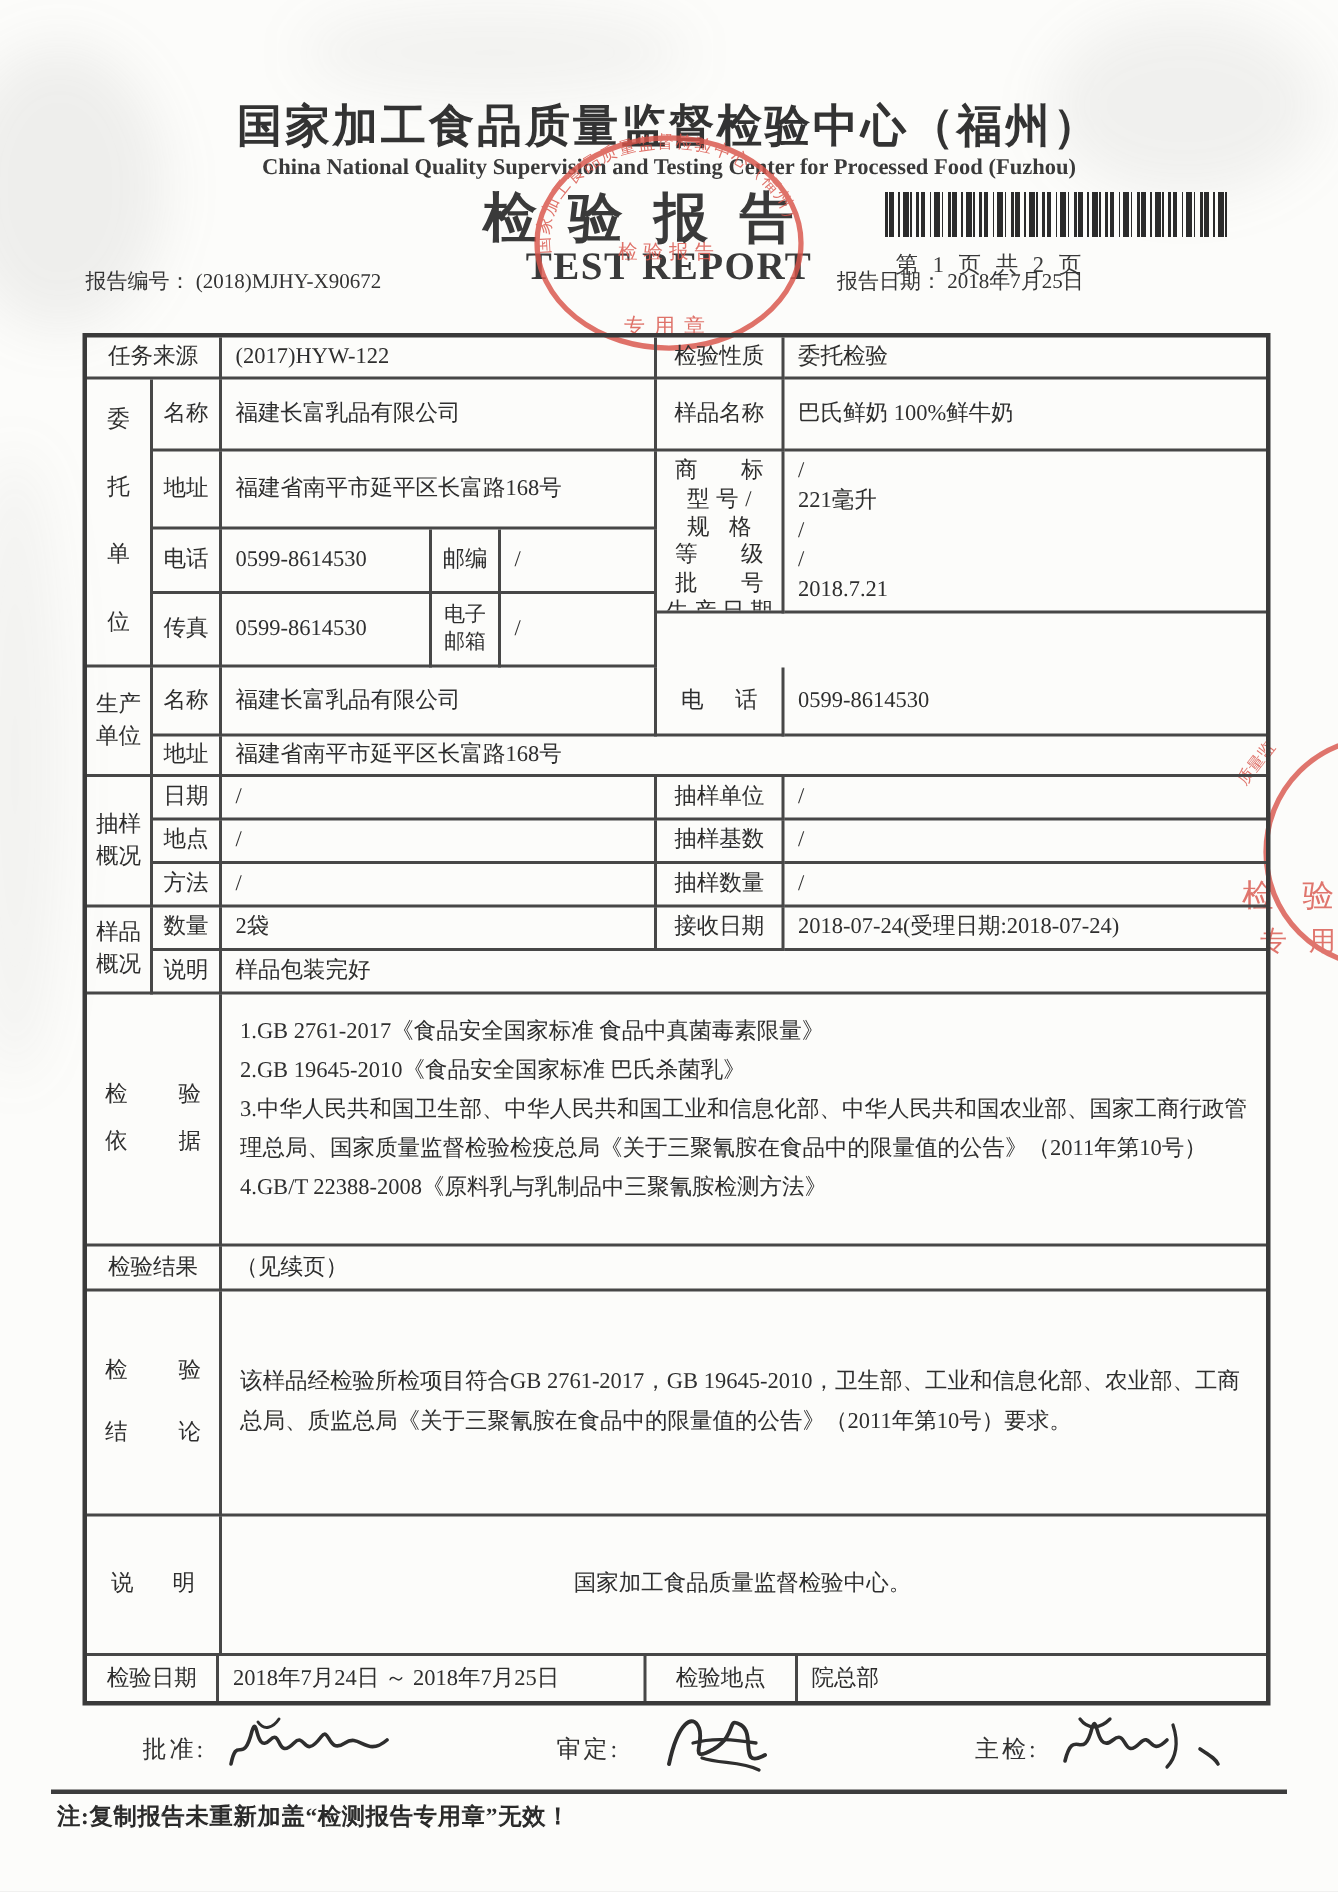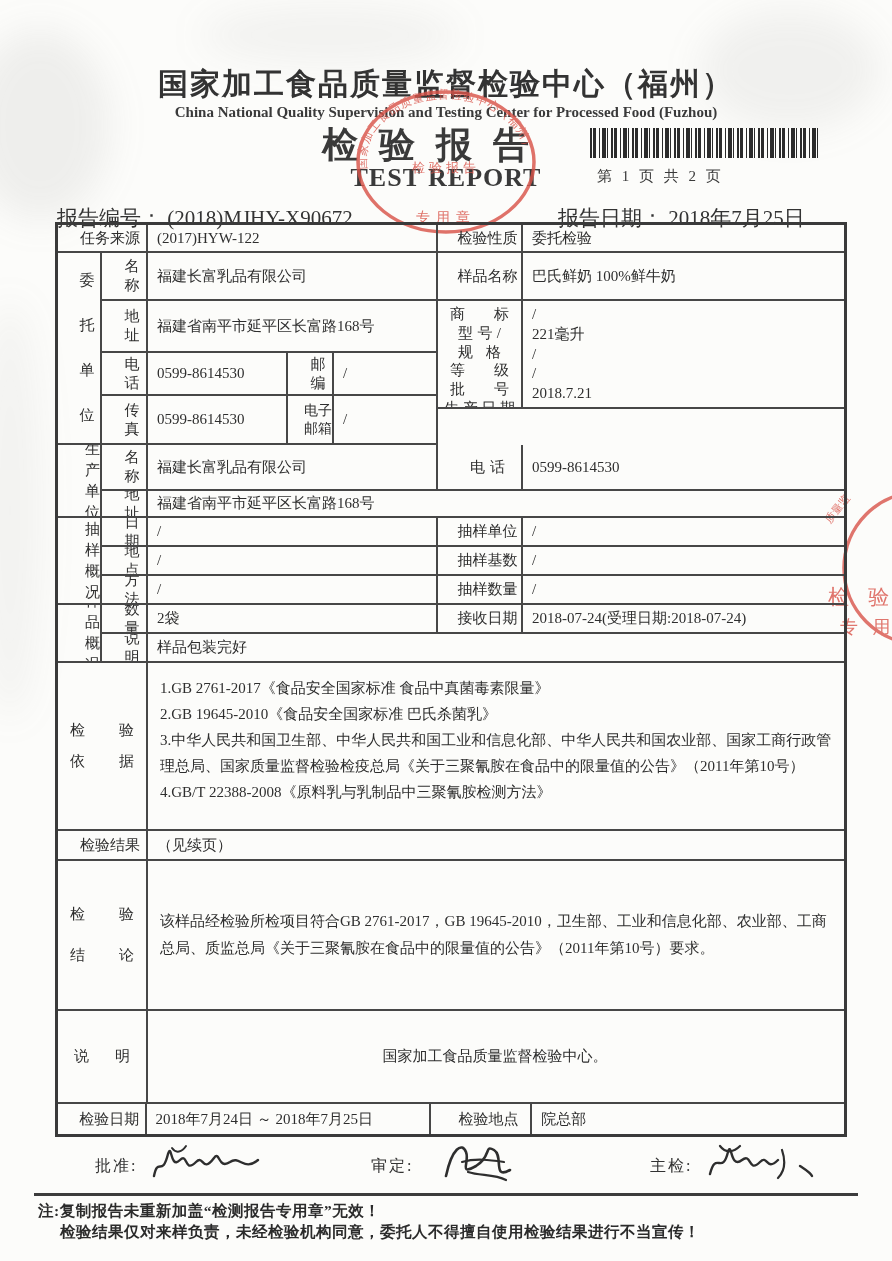--- a/index.html
+++ b/index.html
@@ -19,32 +19,32 @@
   .doc-title{position:absolute;top:121px;left:-10px;width:892px;text-align:center;
     font-size:36px;font-weight:bold;letter-spacing:21px;color:#3a3a3a;}
   .doc-title-en{position:absolute;top:163px;left:0;width:892px;text-align:center;
     font-size:26px;font-weight:bold;letter-spacing:1px;color:#3a3a3a;}
   .barcode{position:absolute;left:590px;top:128px;width:228px;height:30px;
     background:repeating-linear-gradient(90deg,
       #2b2b2b 0 2px,#fcfcfa 2px 3px,#2b2b2b 3px 6px,#fcfcfa 6px 9px,
       #2b2b2b 9px 10px,#fcfcfa 10px 12px,#2b2b2b 12px 16px,#fcfcfa 16px 17px,
       #2b2b2b 17px 18px,#fcfcfa 18px 21px);}
   .page-info{position:absolute;left:597px;top:167px;font-size:15px;letter-spacing:3px;color:#3a3a3a;}
-  .meta-line{position:absolute;top:204px;font-size:21px;color:#333;text-align:center;}
+  .meta-line{position:absolute;top:179px;font-size:14px;color:#333;text-align:center;}
   #report-no{left:57px;} #report-date{left:558px;}
   
   .stamp{position:absolute;pointer-events:none;}
   
   #tbl{position:absolute;left:55px;top:222px;width:792px;box-sizing:border-box;
     border:3px solid #3a3a3a;font-size:15px;}
   .band{display:flex;}
   .col{display:flex;flex-direction:column;}
   .row{display:flex;}
   .cell{box-sizing:border-box;border-right:2px solid #474747;border-bottom:2px solid #474747;
-    display:flex;align-items:center;overflow:hidden;line-height:1.25;padding-left:16px;}
+    display:flex;align-items:center;overflow:hidden;line-height:1.25;}
   .lab{justify-content:center;text-align:center;}
   .val{padding-left:9px;}
   .last{border-right:none!important;}
   .nb{border-bottom:none!important;}
   .g4{white-space:pre-line;justify-content:center;text-align:center;line-height:45px;}
   .g2{white-space:pre-line;justify-content:center;text-align:right;line-height:21px;}
   .pre2{white-space:pre-line;line-height:18px;font-size:14px;}
   .stack{flex-direction:column;align-items:stretch;justify-content:space-around;padding:4px 0;}
   .stack .sline{flex:1;display:flex;align-items:center;}
   .jl{width:100%;padding:0 12px;text-align:justify;text-align-last:justify;box-sizing:border-box;}
@@ -282,15 +282,14 @@
   </svg>
   <div class="sig-label" style="left:650px;top:1156px">主检:</div>
   <svg class="sig" style="left:700px;top:1136px" width="120" height="55" viewBox="0 0 120 55">
     <path d="M10 38 C16 14 22 40 28 16 C32 4 30 34 42 24 C52 16 48 38 60 26 C68 18 66 36 78 24" fill="none" stroke="#2e2e2e" stroke-width="2.4" stroke-linecap="round"></path>
     <path d="M20 10 C26 18 34 16 40 10 M82 14 C86 26 84 36 78 42" fill="none" stroke="#2e2e2e" stroke-width="2.2" stroke-linecap="round"></path>
     <path d="M100 30 C106 34 110 36 112 40" fill="none" stroke="#2e2e2e" stroke-width="2.4" stroke-linecap="round"></path>
   </svg>
 
   <div class="rule"></div>
   <div class="foot" id="foot1">注:复制报告未重新加盖“检测报告专用章”无效！</div>
-  <div class="foot" id="foot2">检验结果仅对来样负责，未经检验机构同意，委托人不得擅自使用检验结果进行不当宣传！</div>
 
 </div>
 
 </body></html>

